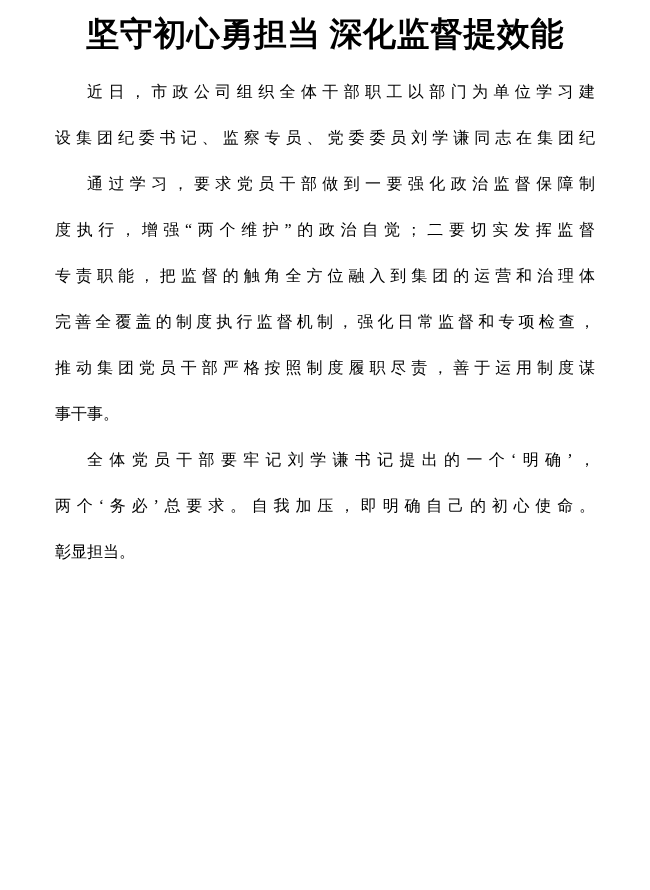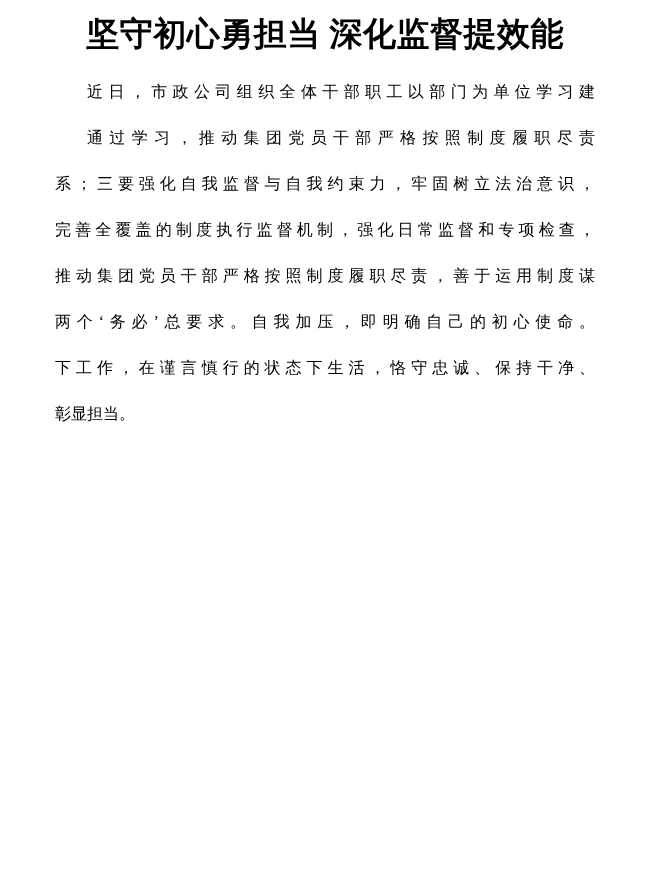--- a/index.html
+++ b/index.html
@@ -42,21 +42,24 @@
   .line.indent { text-indent: 2em; }
   .line.para-end { text-align-last: left; }
 </style>
 </head>
 <body>
 
 <div class="page">
   <h1 class="doc-title">坚守初心勇担当 深化监督提效能</h1>
   <div class="doc-body">
       <div class="line indent">近日，市政公司组织全体干部职工以部门为单位学习建</div>
-      <div class="line indent">通过学习，推动集团党员干部严格按照制度履职尽责</div>
-      <div class="line">系；三要强化自我监督与自我约束力，牢固树立法治意识，</div>
+      <div class="line">设集团纪委书记、监察专员、党委委员刘学谦同志在集团纪</div>
+      <div class="line indent">通过学习，要求党员干部做到一要强化政治监督保障制</div>
+      <div class="line">度执行，增强“两个维护”的政治自觉；二要切实发挥监督</div>
+      <div class="line">专责职能，把监督的触角全方位融入到集团的运营和治理体</div>
       <div class="line">完善全覆盖的制度执行监督机制，强化日常监督和专项检查，</div>
       <div class="line">推动集团党员干部严格按照制度履职尽责，善于运用制度谋</div>
+      <div class="line para-end">事干事。</div>
+      <div class="line indent">全体党员干部要牢记刘学谦书记提出的一个‘明确’，</div>
       <div class="line">两个‘务必’总要求。自我加压，即明确自己的初心使命。</div>
-      <div class="line">下工作，在谨言慎行的状态下生活，恪守忠诚、保持干净、</div>
       <div class="line para-end">彰显担当。</div>
     </div>
 </div>
 
 </body></html>

